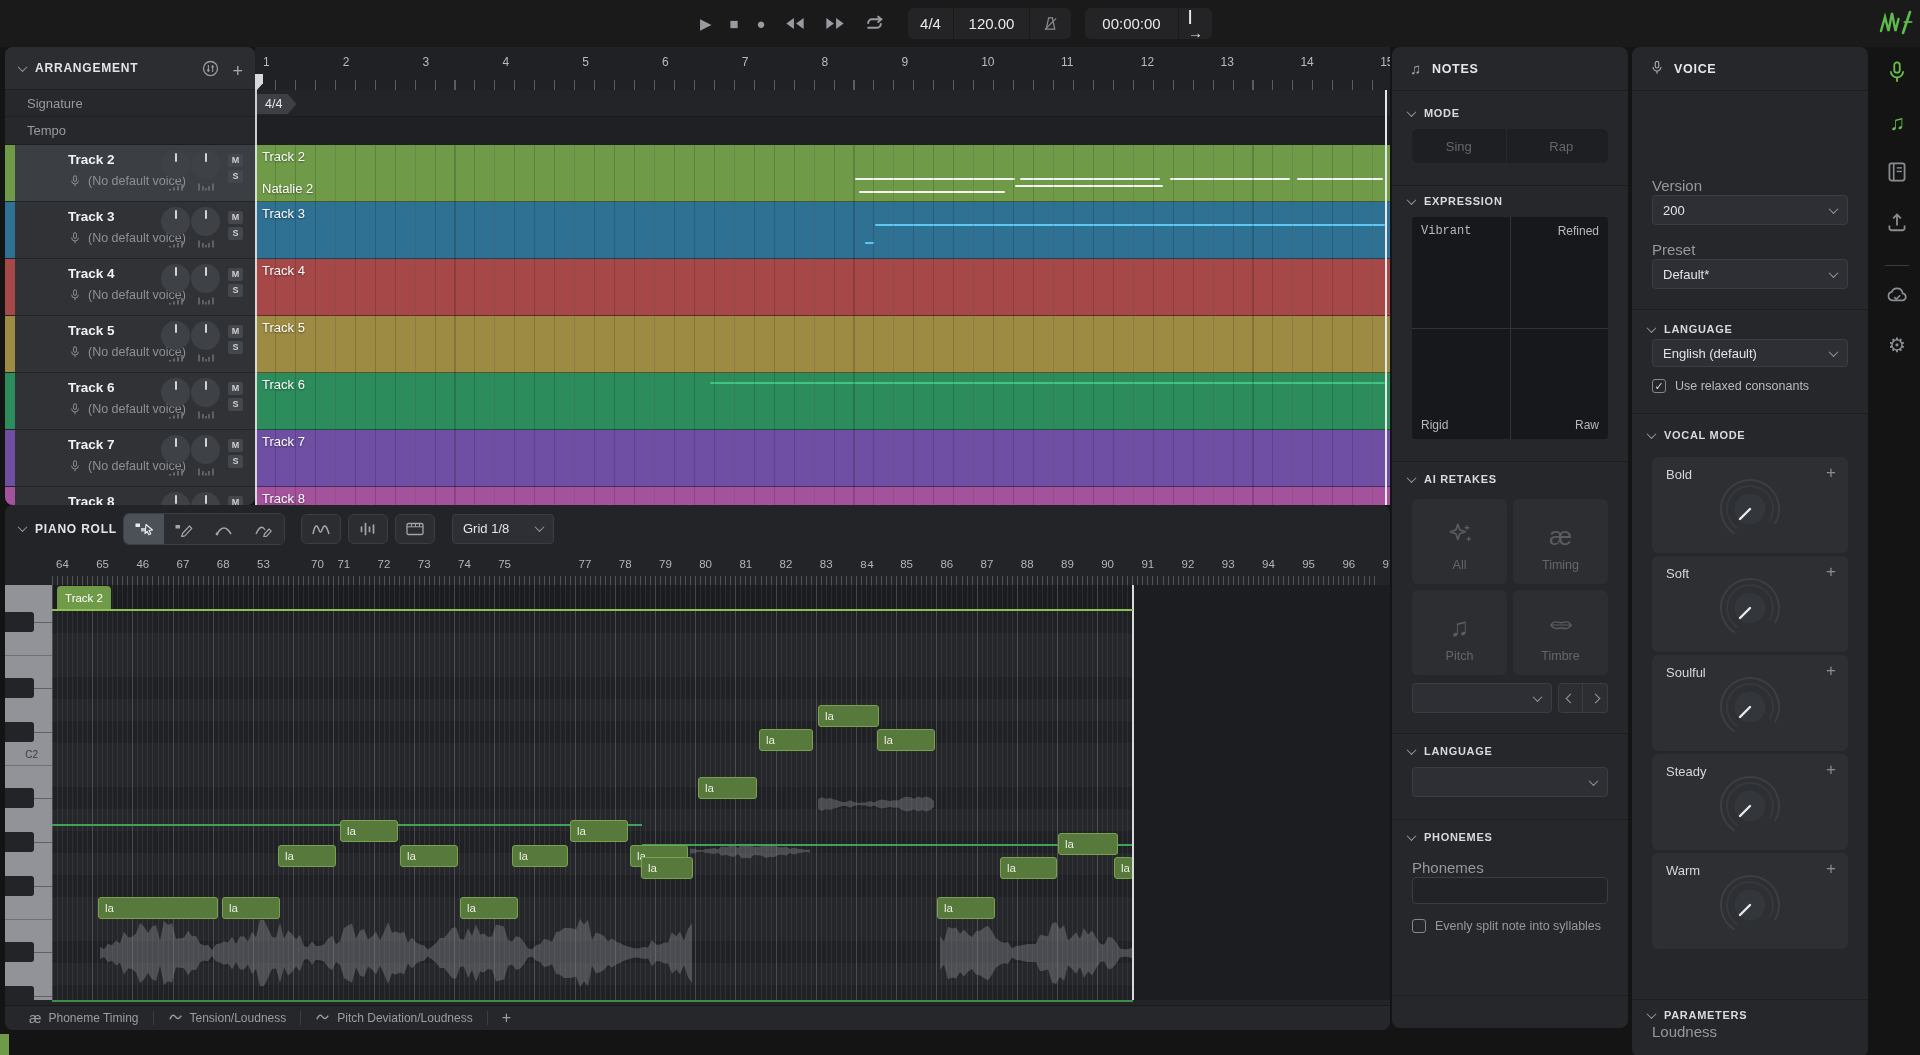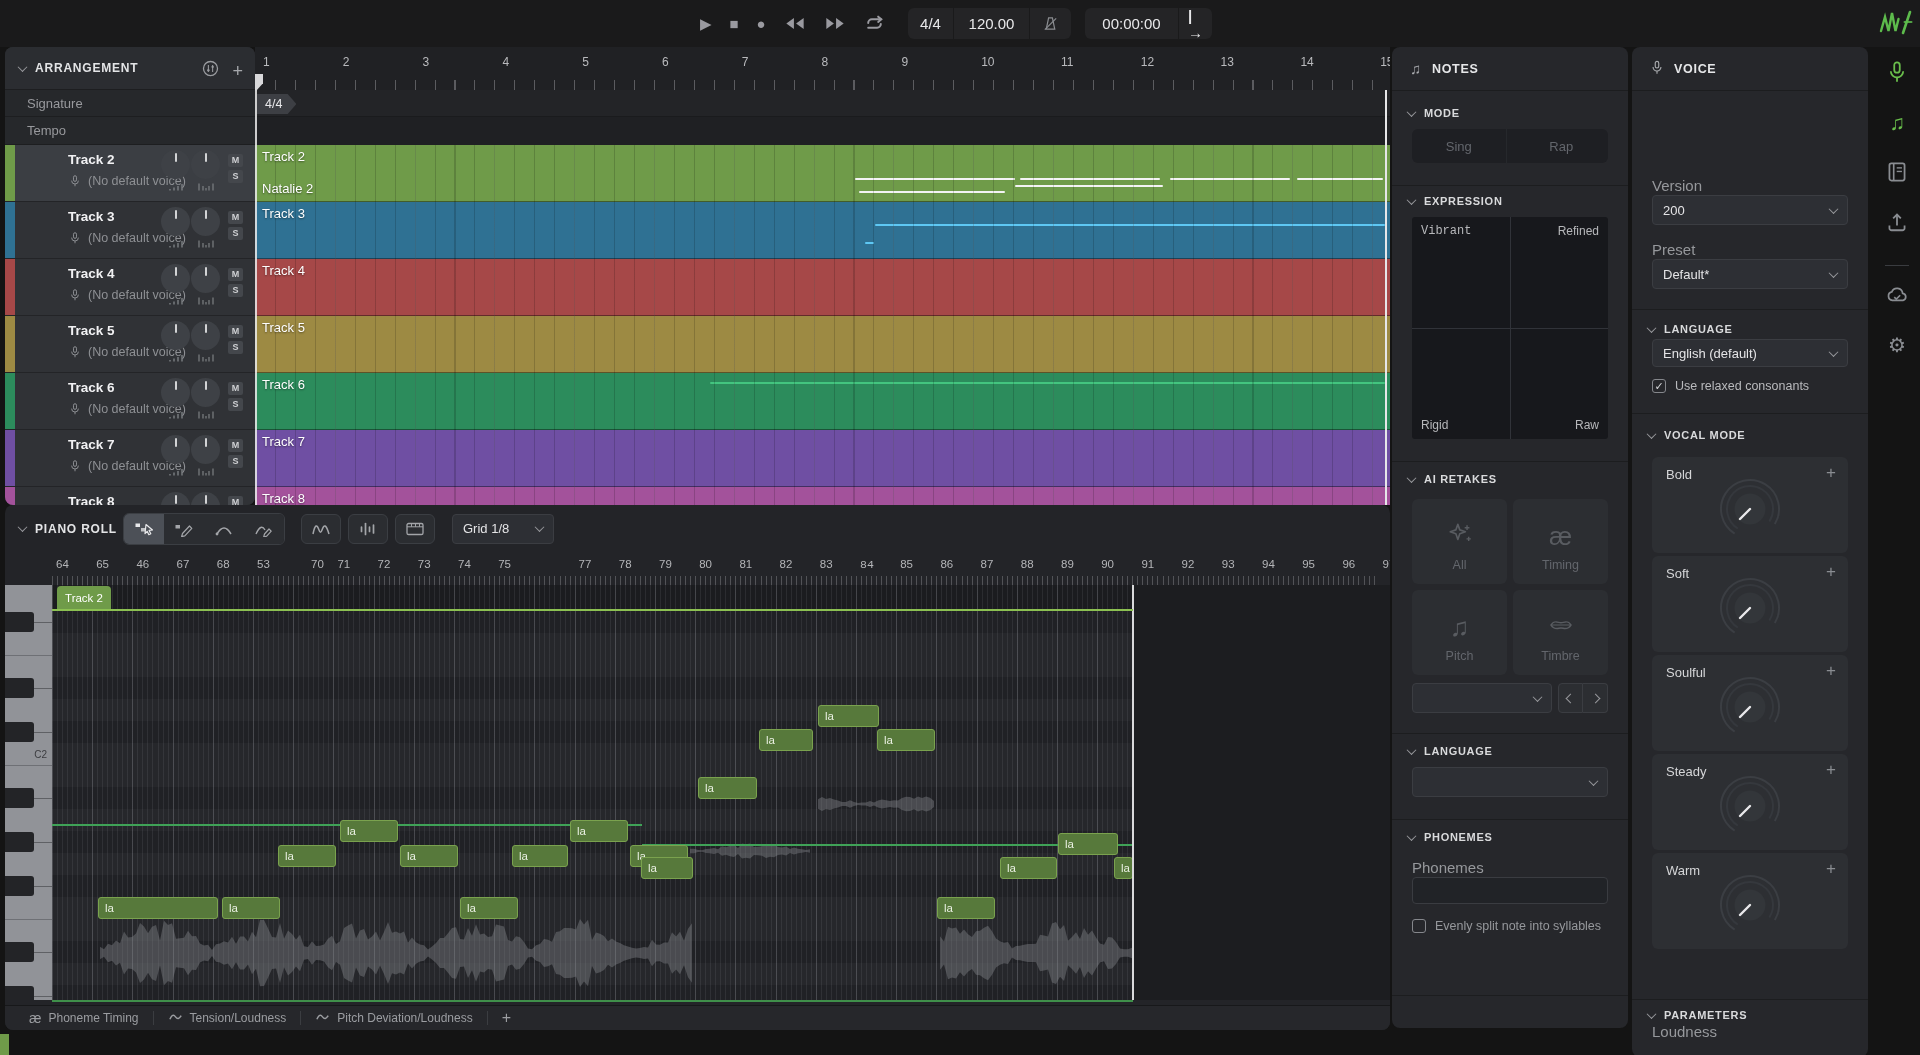--- a/index.html
+++ b/index.html
@@ -74,21 +74,21 @@
   .toolbtn svg { width:20px; height:16px; }
   #grid-dd { position:relative; width:102px; height:30px; margin-left:10px; }
   #pr-ruler { position:absolute; left:0; top:47px; width:100%; height:33px; }
   .pr-num { position:absolute; top:6px; font-size:11.5px; color:#b4b5b8; }
   #pr-ticks { position:absolute; left:47px; bottom:0; width:1326px; height:9px;
     background:repeating-linear-gradient(90deg, rgba(190,190,195,.30) 0 1px, transparent 1px 5.025px); }
   #keys { position:absolute; left:0; top:80px; width:47px; height:415px; background:#919398; overflow:hidden; }
   .bkey { position:absolute; left:0; width:29px; height:20px; background:#232427; border-radius:0 3px 3px 0; }
   .bkey-line { position:absolute; left:29px; width:18px; height:1px; background:#5f6165; }
   .wkey-line { position:absolute; left:0; width:47px; height:1px; background:#6e7075; }
-  .keylabel { position:absolute; right:5px; font-size:10px; color:#3c3d40; }
+  .keylabel { position:absolute; right:14px; font-size:10px; color:#3c3d40; }
   #note-layer { position:absolute; left:47px; top:80px; width:1081px; height:415px; background:#1b1c1f; overflow:hidden; }
   .prow { position:absolute; left:0; width:100%; height:22px; }
   #pr-vlines { position:absolute; left:0; top:0; width:100%; height:100%; pointer-events:none;
     background-image:repeating-linear-gradient(90deg, rgba(150,152,160,.13) 0 1px, transparent 1px 5.025px),
                      repeating-linear-gradient(90deg, rgba(190,192,200,.18) 0 1px, transparent 1px 40.2px); }
   .pline { position:absolute; height:2px; }
   .pnote { position:absolute; height:22px; background:#57793b; border:1px solid #7aa24e; border-radius:3px; color:#eaf0e3; font-size:11.5px; line-height:20px; padding-left:6px; overflow:hidden; }
   #pr-right { position:absolute; left:1128px; top:80px; width:257px; height:415px; background:#1c1d20; }
   #pr-end { position:absolute; left:1127px; top:80px; width:2px; height:415px; background:#d9d9db; }
   #track-tab { position:absolute; left:52px; top:81px; width:54px; height:24px; background:#6f9b49; border-radius:4px 4px 0 0; color:#fff; font-size:11.5px; text-align:center; line-height:24px; }

